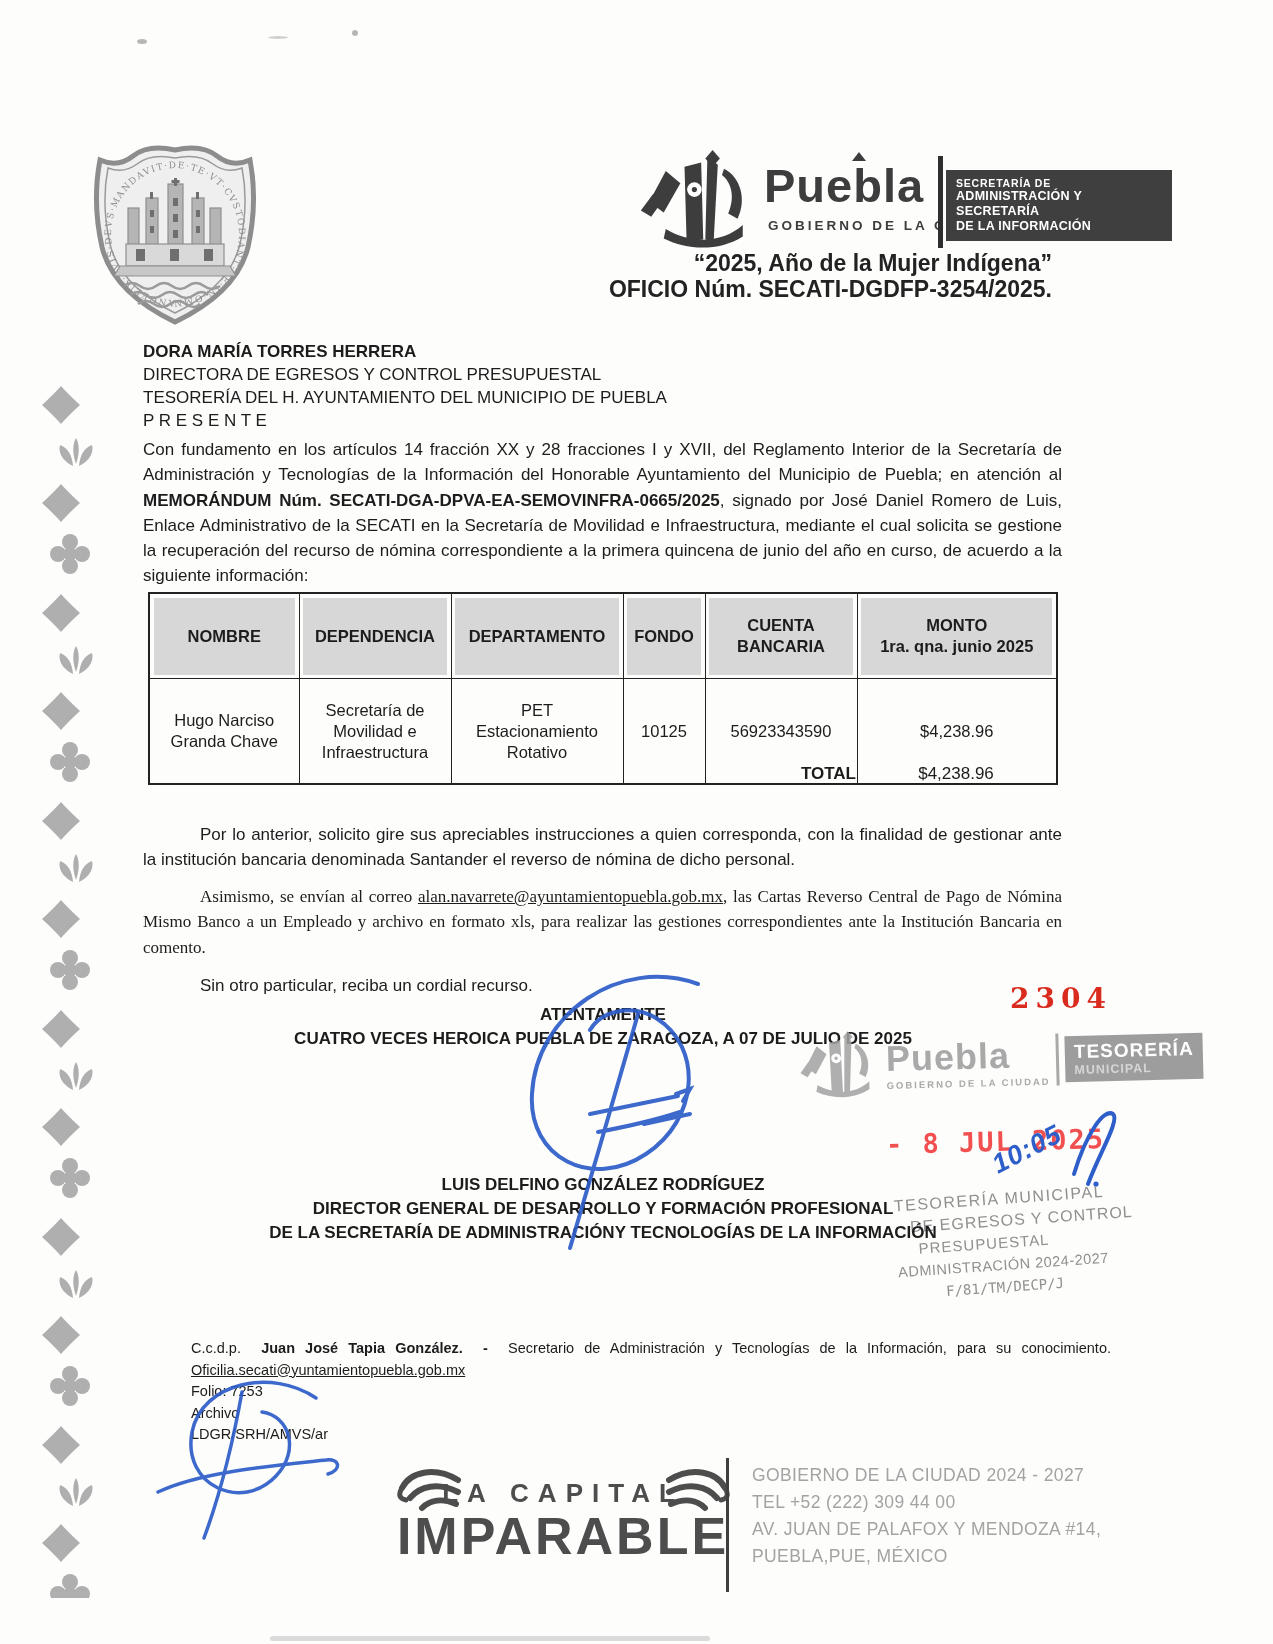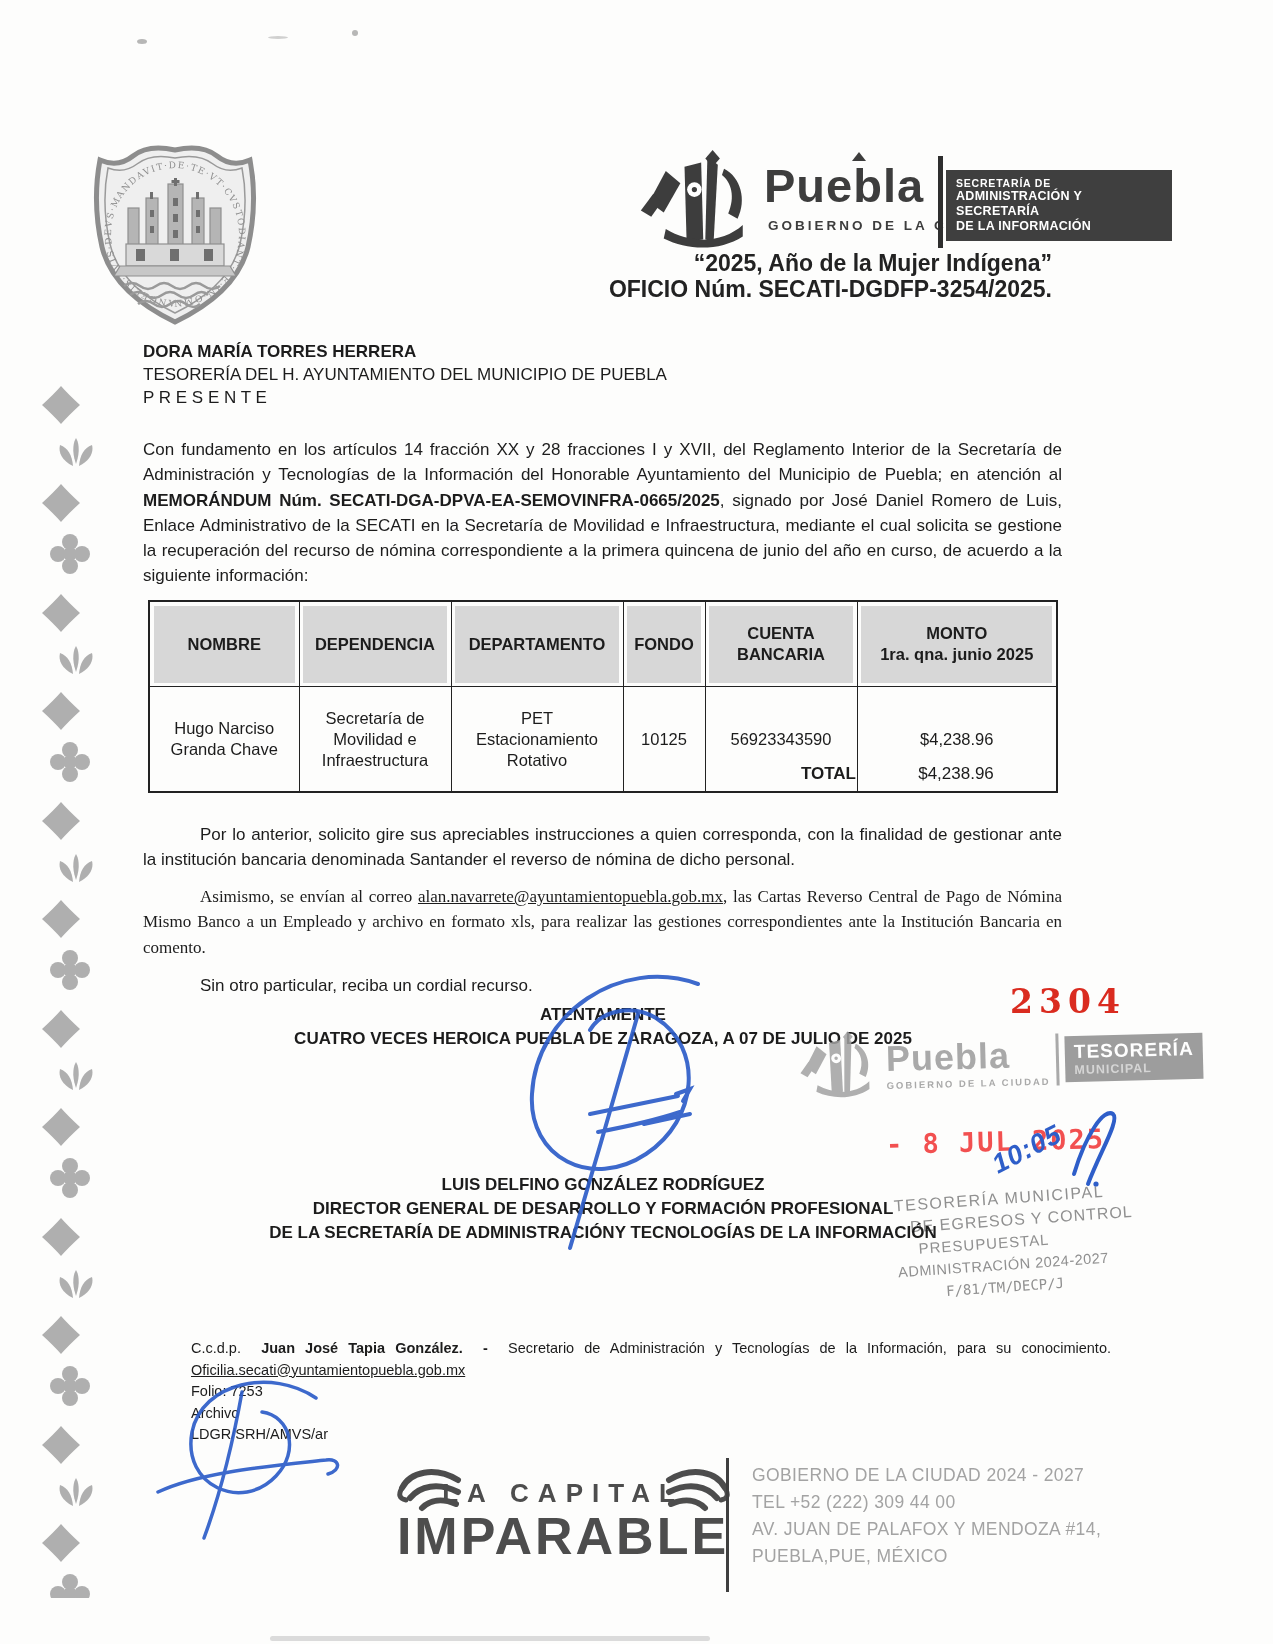--- a/index.html
+++ b/index.html
@@ -23,21 +23,21 @@
   .link{text-decoration:underline;}
   
   table.doc{border-collapse:collapse;table-layout:fixed;width:908px;}
   table.doc,td.b{border:2px solid #222;}
   td.b{border-width:1.5px;text-align:center;vertical-align:middle;font-size:16.5px;line-height:21px;}
   td.h{background:#d7d7d7;background-clip:content-box;padding:4px;font-weight:bold;height:76px;}
   td.d{height:102px;}
   .totalrow{display:flex;align-items:center;font-size:17px;}
   
   .sigblock{text-align:center;font-weight:bold;font-size:17px;line-height:24px;}
-  .red-folio{font-family:"DejaVu Serif",serif;font-weight:bold;font-size:33px;letter-spacing:6px;color:#da2b1f;}
+  .red-folio{font-family:"DejaVu Serif",serif;font-weight:bold;font-size:28px;letter-spacing:6px;color:#da2b1f;}
   .datestamp{font-family:"DejaVu Sans Mono",monospace;font-weight:bold;font-size:27px;letter-spacing:2px;
              color:#f25050;transform:rotate(-1.5deg);}
   .timehand{font-style:italic;font-weight:bold;font-size:27px;color:#2e5ec9;transform:rotate(-27deg);letter-spacing:1px;}
   .officestamp{color:#909090;text-align:center;transform:rotate(-4deg);line-height:22px;}
   .officestamp .s1{font-size:16px;letter-spacing:1.5px;}
   .officestamp .s2{font-size:16px;letter-spacing:1px;}
   .officestamp .s3{font-size:15px;letter-spacing:1px;}
   .officestamp .s4{font-size:14.5px;letter-spacing:.5px;}
   .officestamp .s5{font-size:14px;font-family:"DejaVu Sans Mono",monospace;}
   .graystamp{transform:rotate(-1.5deg);opacity:.85;}
@@ -156,29 +156,30 @@
     <div class="l2">DE LA INFORMACIÓN</div>
   </div>
 
   <div class="abs legend" style="right:221px;top:250px;">
     <div>“2025, Año de la Mujer Indígena”</div>
     <div>OFICIO Núm. SECATI-DGDFP-3254/2025.</div>
   </div>
 
   <div class="abs addr" style="left:143px;top:340px;">
     <div class="bold">DORA MARÍA TORRES HERRERA</div>
+    <div>DIRECTORA DE EGRESOS Y CONTROL PRESUPUESTAL</div>
     <div>TESORERÍA DEL H. AYUNTAMIENTO DEL MUNICIPIO DE PUEBLA</div>
     <div>P R E S E N T E</div>
   </div>
 
   <div class="abs para" style="left:143px;top:437px;width:919px;">
     <span>Con fundamento en los artículos 14 fracción XX y 28 fracciones I y XVII, del Reglamento Interior de la Secretaría de Administración y Tecnologías de la Información del Honorable Ayuntamiento del Municipio de Puebla; en atención al </span><span class="bold">MEMORÁNDUM Núm. SECATI-DGA-DPVA-EA-SEMOVINFRA-0665/2025</span><span>, signado por José Daniel Romero de Luis, Enlace Administrativo de la SECATI en la Secretaría de Movilidad e Infraestructura, mediante el cual solicita se gestione la recuperación del recurso de nómina correspondiente a la primera quincena de junio del año en curso, de acuerdo a la siguiente información:</span>
   </div>
 
-  <table class="doc abs" style="left:148px;top:592px;margin-top:8px;">
+  <table class="doc abs" style="left:148px;top:592px;">
     <colgroup>
       <col style="width:150px">
         <col style="width:152px">
         <col style="width:172px">
       <col style="width:82px">
         <col style="width:152px">
         <col style="width:200px">
     </colgroup>
     <tbody>
         <tr>

